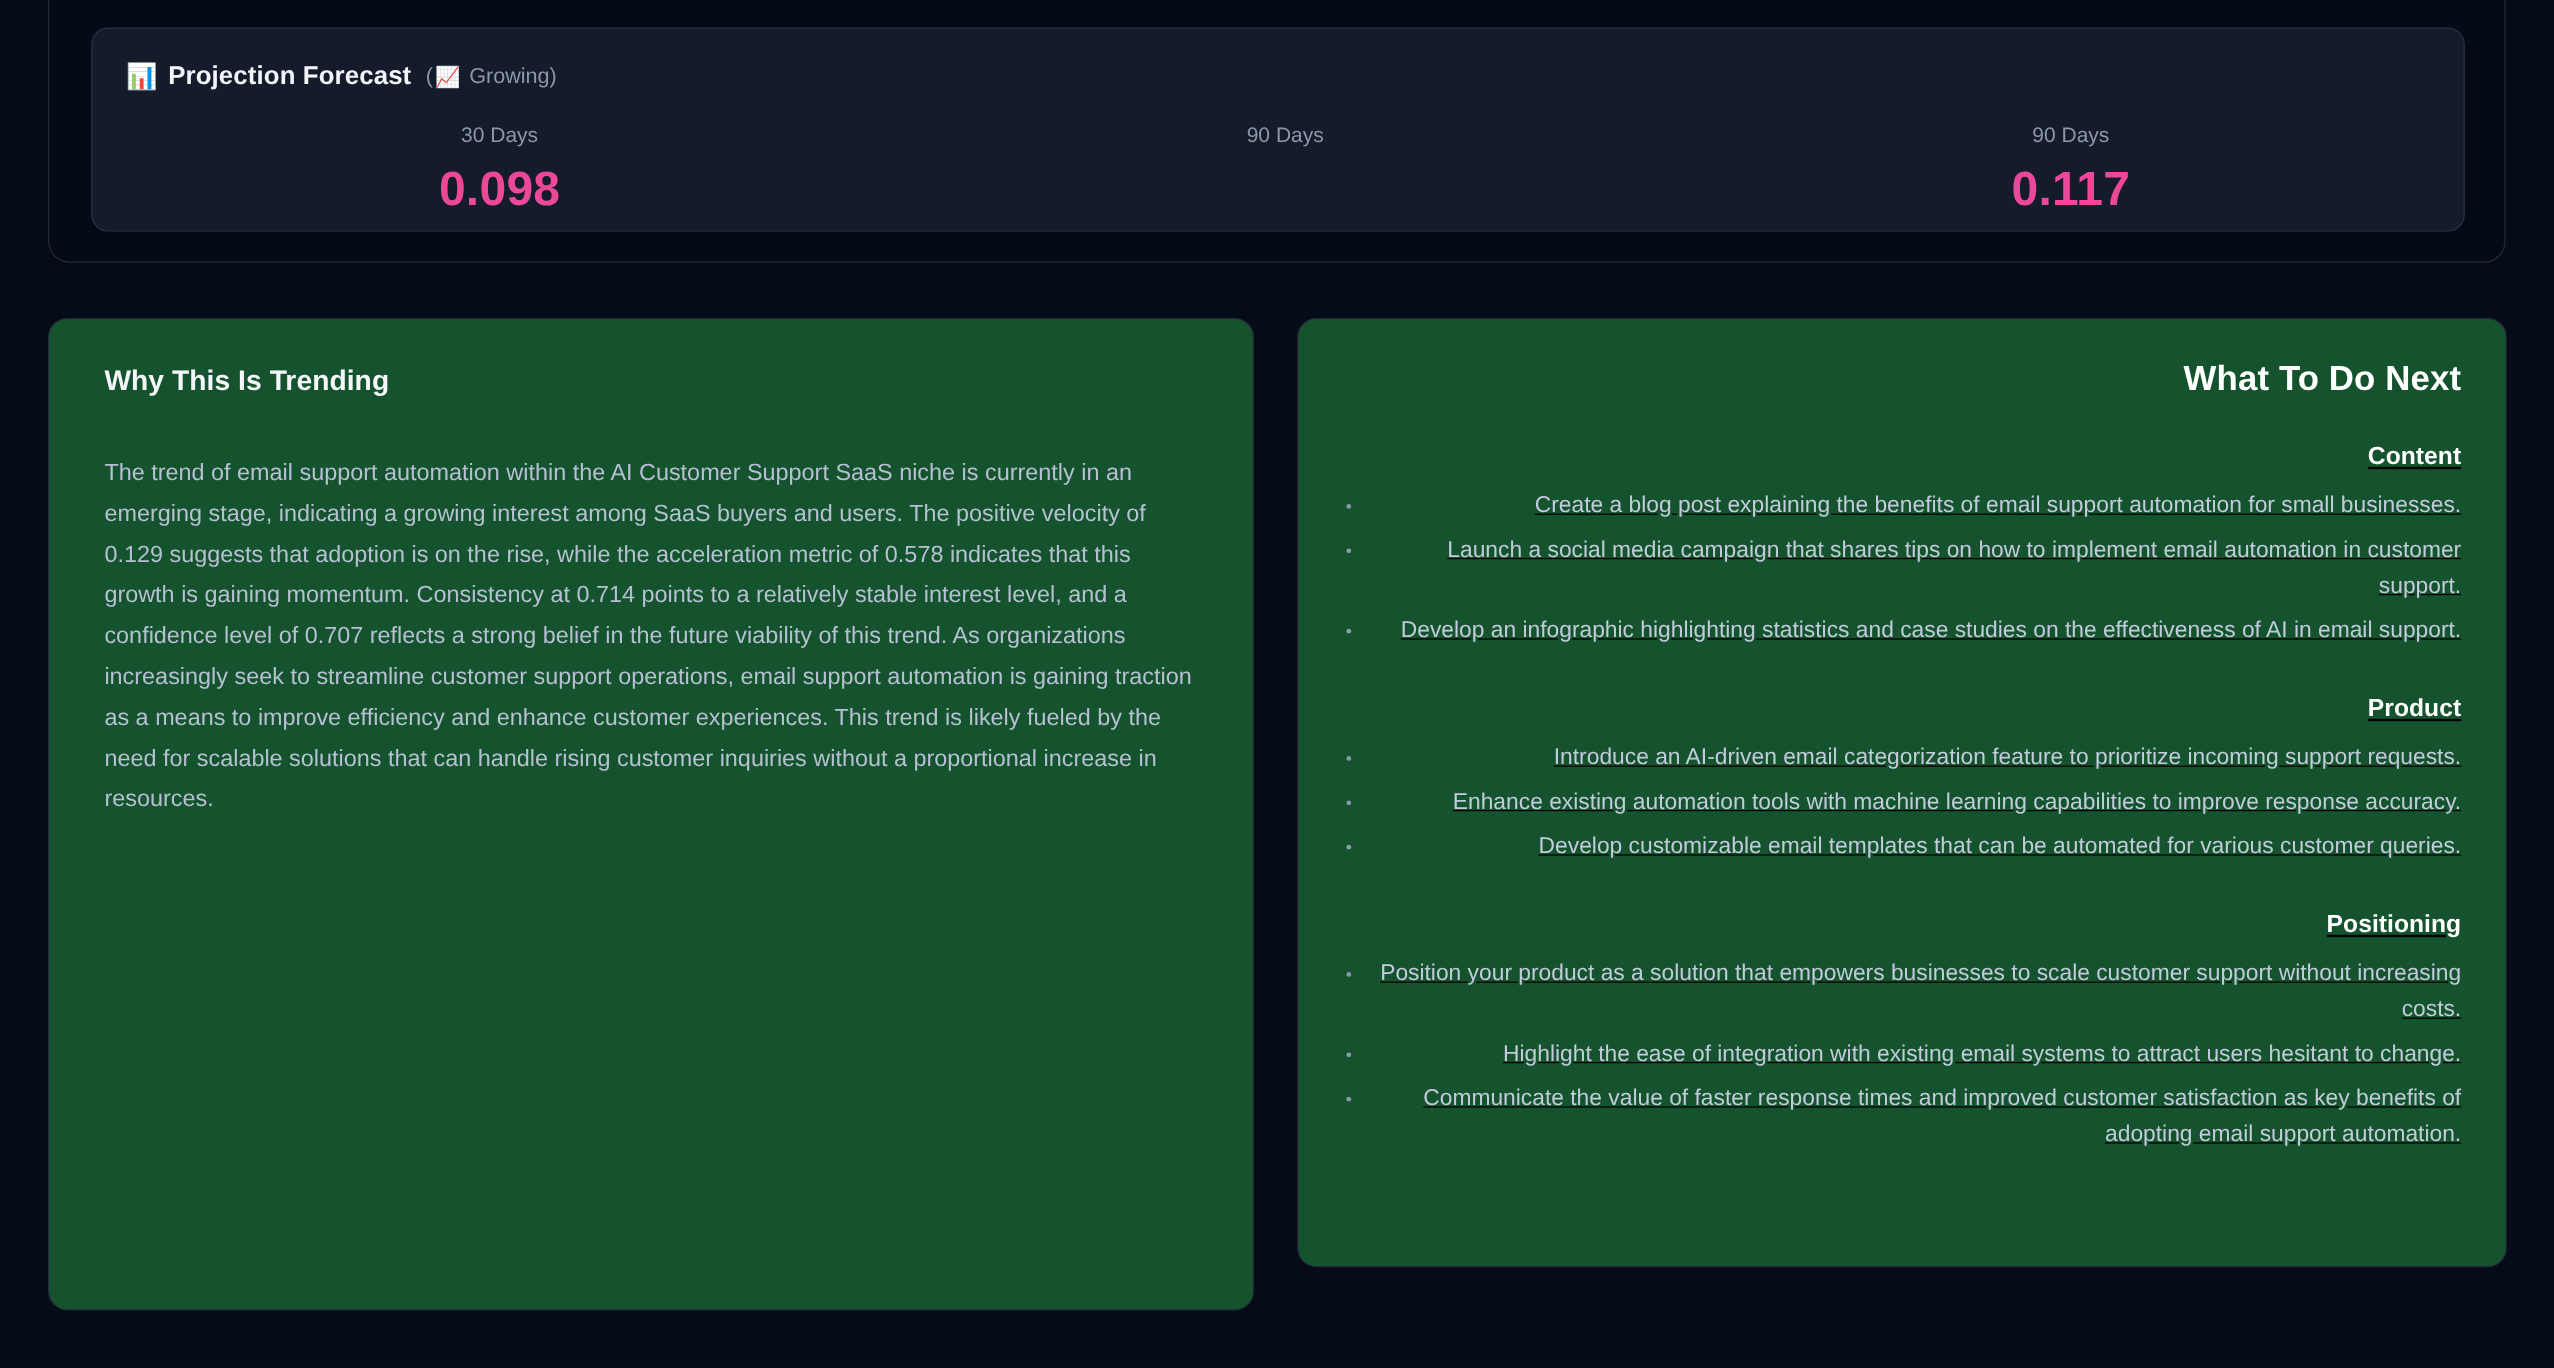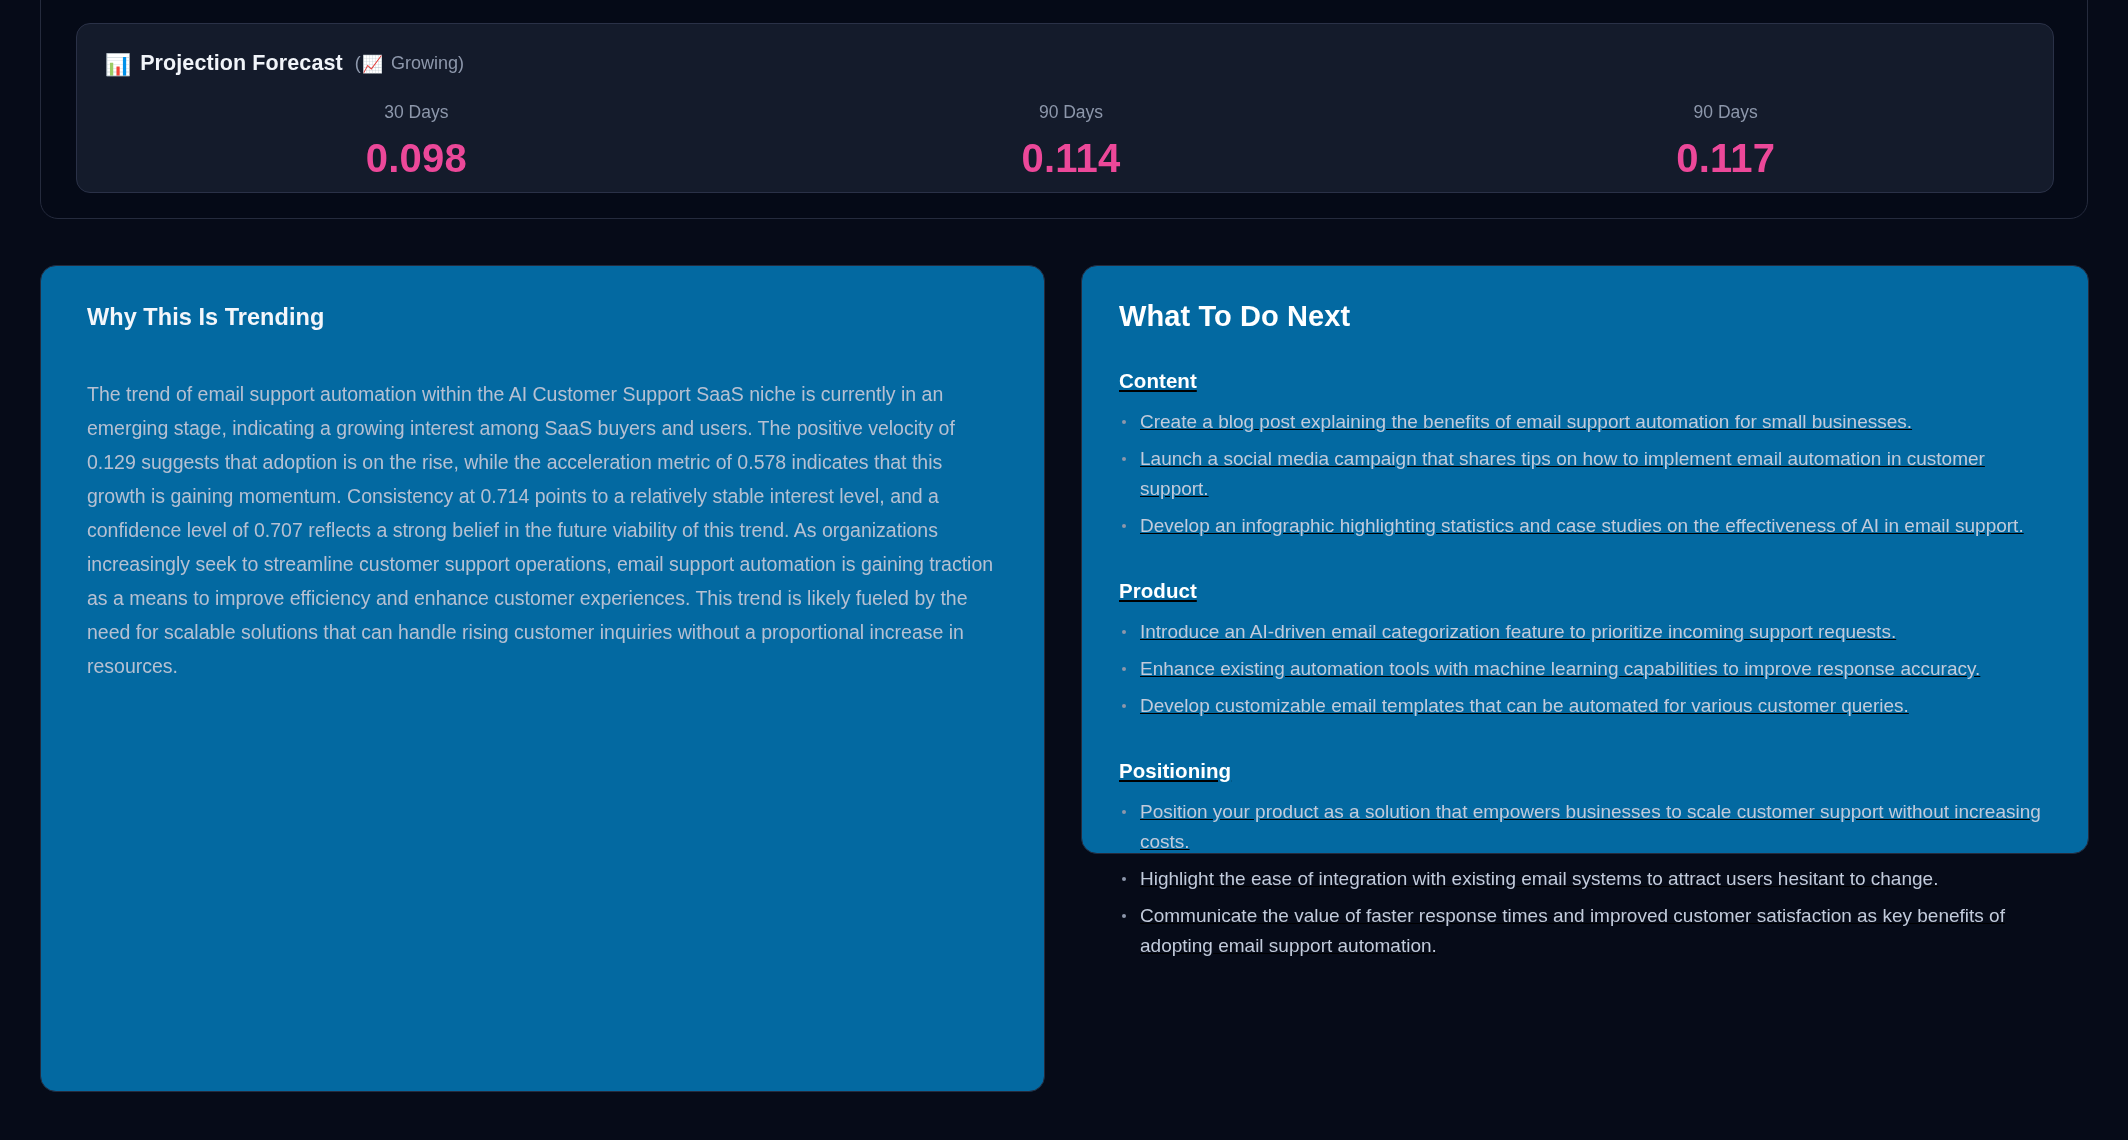--- a/index.html
+++ b/index.html
@@ -115,39 +115,40 @@
   .panels {
     position: absolute;
     left: 0;
     top: 265px;
     width: 2128px;
     height: 830px;
   }
 
   .panel {
     position: absolute;
-    background: #0369a1;
+    background: #14532d;
     border: 1.5px solid #252b3d;
     border-radius: 16px;
   }
 
   .panel-left {
     left: 40px;
     top: 0;
     width: 1005px;
     height: 827px;
     padding: 38px 46px;
   }
 
   .panel-right {
     left: 1081px;
     top: 0;
     width: 1008px;
-    height: 589px;
+    height: 791px;
     padding: 34px 37px;
+    text-align: right;
   }
 
   
   .why-title {
     font-size: 23.5px;
     font-weight: bold;
     color: #f4f6fa;
     letter-spacing: 0.05px;
     margin-bottom: 0;
   }
@@ -221,21 +222,20 @@
         </span>
       </div>
 
       <div class="forecast-grid">
         <div class="fc-cell">
           <div class="fc-label">30 Days</div>
           <div class="fc-value">0.098</div>
         </div>
         <div class="fc-cell">
           <div class="fc-label">90 Days</div>
-          <div class="fc-value">0.114</div>
         </div>
         <div class="fc-cell">
           <div class="fc-label">90 Days</div>
           <div class="fc-value">0.117</div>
         </div>
       </div>
 
     </div>
   </section>
 

